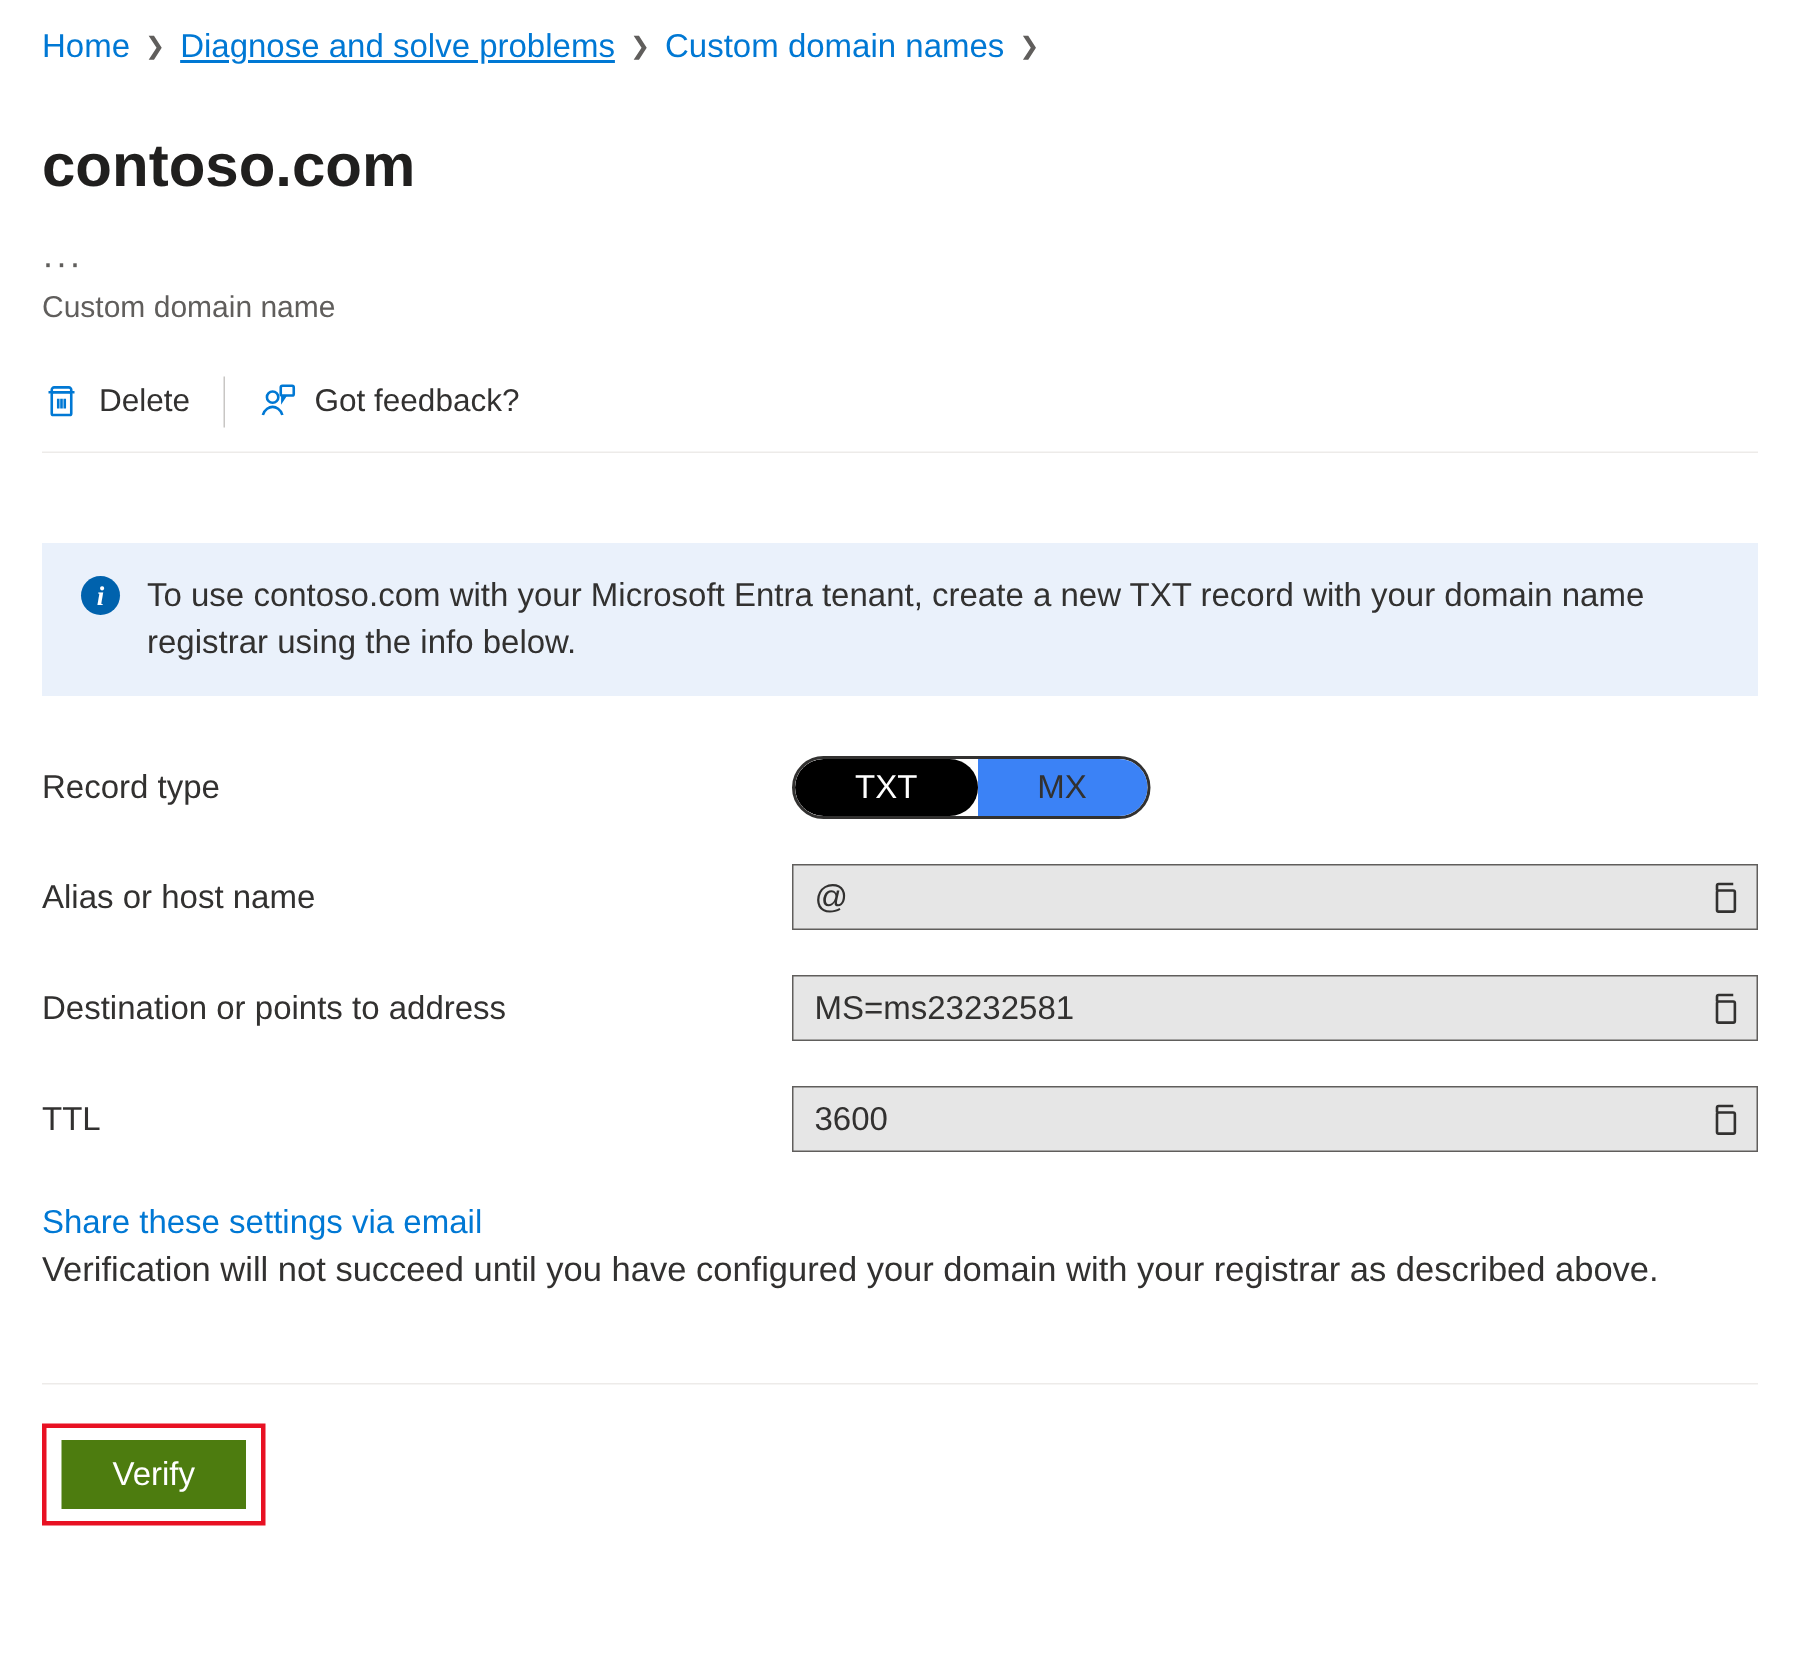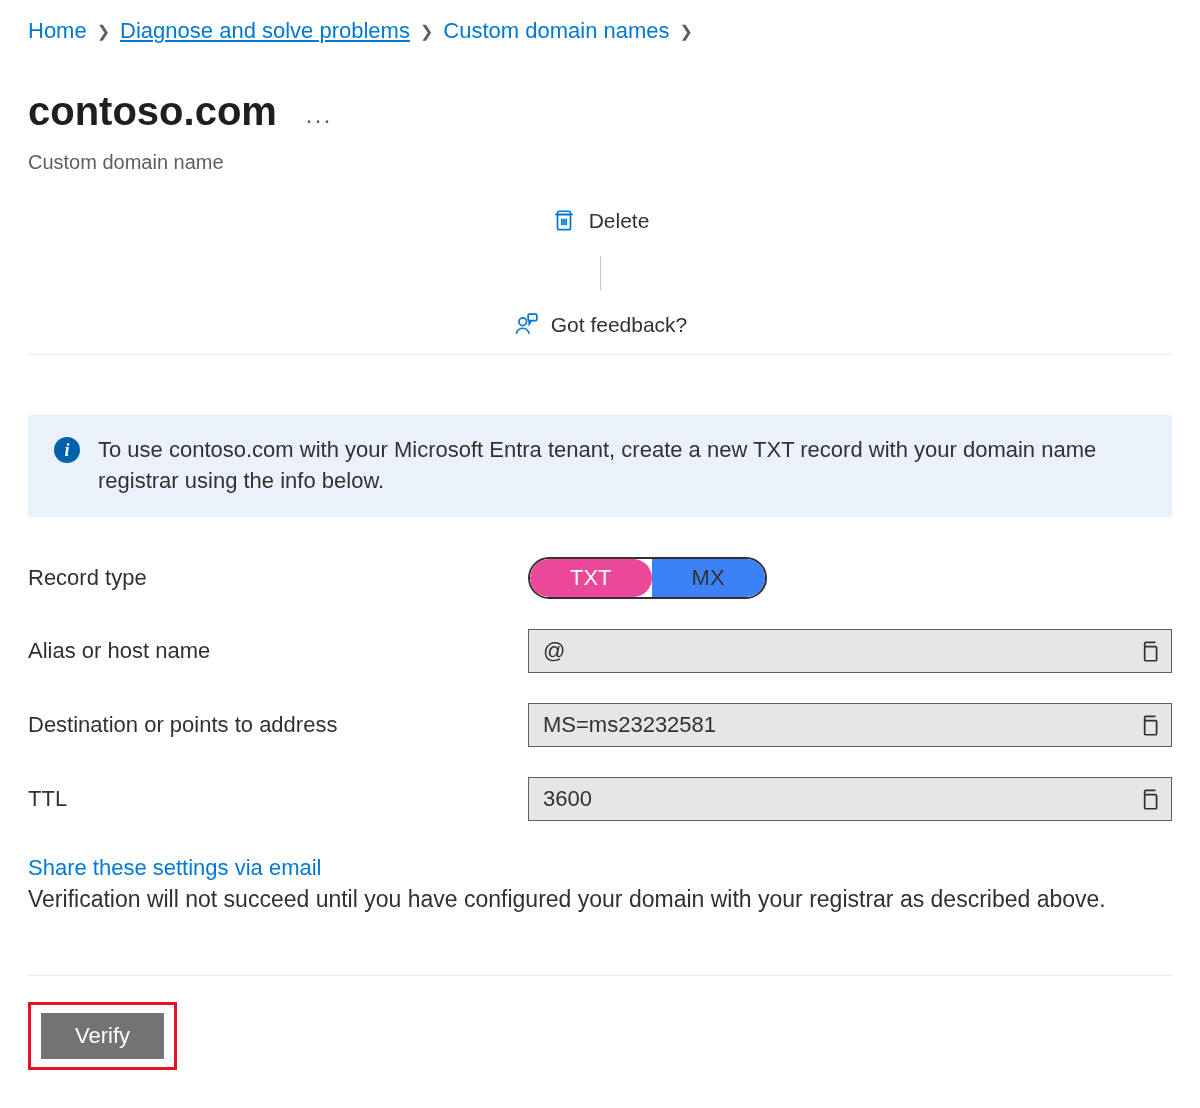--- a/index.html
+++ b/index.html
@@ -26,23 +26,24 @@
     .breadcrumb a.underlined {
       text-decoration: underline;
     }
     .breadcrumb .chev {
       color: #605e5c;
       font-size: 16px;
     }
     
     .title-row {
       display: flex;
-      align-items: flex-end;
+      align-items: flex-start;
       gap: 28px;
-      margin-bottom: 17px;
+      margin-bottom: 4px;
+      flex-direction: column;
     }
     .page-title {
       font-size: 40px;
       font-weight: 600;
       color: #201f1e;
     }
     .dots {
       font-size: 24px;
       letter-spacing: 1px;
       color: #605e5c;
@@ -53,21 +54,20 @@
       color: #605e5c;
       margin-bottom: 34px;
     }
     
     .toolbar {
       display: flex;
       align-items: center;
       gap: 22px;
       padding-bottom: 16px;
       border-bottom: 1px solid #edebe9;
-      flex-direction: column;
     }
     .toolbar-btn {
       display: flex;
       align-items: center;
       gap: 12px;
       font-size: 21px;
       color: #323130;
       cursor: pointer;
     }
     .toolbar-sep {
@@ -124,21 +124,21 @@
       overflow: hidden;
     }
     .toggle-opt {
       padding: 6px 40px;
       font-size: 22px;
       cursor: pointer;
       background: #3b82f6;
       color: #323130;
     }
     .toggle-opt.active {
-      background: #ec4899;
+      background: #000000;
       color: #fff;
       border-radius: 999px;
     }
     
     .copy-field {
       display: flex;
       align-items: center;
       border: 1px solid #605e5c;
       background: #e6e6e6;
       height: 44px;
@@ -176,21 +176,21 @@
       border-top: 1px solid #edebe9;
       margin-bottom: 26px;
     }
     
     .verify-wrap {
       display: inline-block;
       border: 3px solid #e81123;
       padding: 8px 10px;
     }
     .verify-btn {
-      background: #737373;
+      background: #4d7c0f;
       color: #fff;
       font-size: 22px;
       border: none;
       padding: 10px 34px;
       cursor: pointer;
     }
   </style>
 </head>
 <body>
 

